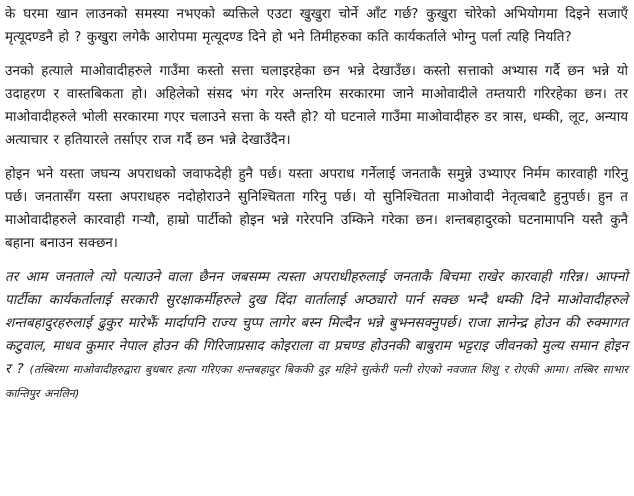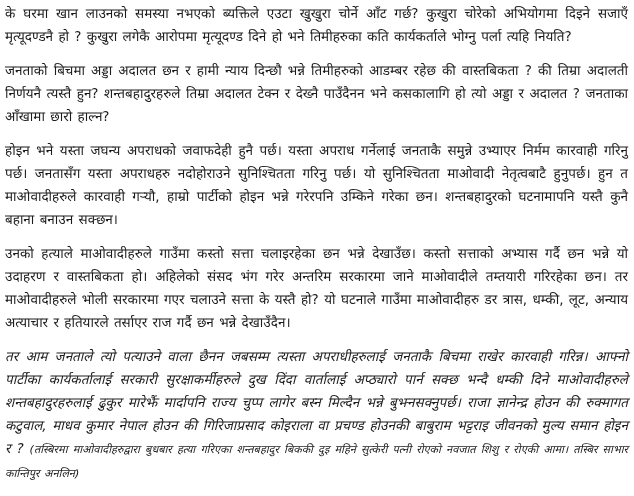--- a/index.html
+++ b/index.html
@@ -37,17 +37,16 @@
   .caption {
     font-size: 11px;
     line-height: 23px;
   }
 </style>
 </head>
 <body>
 
 <div class="doc">
   <p>के घरमा खान लाउनको समस्या नभएको ब्यक्तिले एउटा खुखुरा चोर्ने आँट गर्छ? कुखुरा चोरेको अभियोगमा दिइने सजाएँ मृत्यूदण्डनै हो ? कुखुरा लगेकै आरोपमा मृत्यूदण्ड दिने हो भने तिमीहरुका कति कार्यकर्ताले भोग्नु पर्ला त्यहि नियति?</p>
-  <p>जनताको बिचमा अड्डा अदालत छन र हामी न्याय दिन्छौ भन्ने तिमीहरुको आडम्बर रहेछ की वास्तबिकता ? की तिम्रा अदालती निर्णयनै त्यस्तै हुन? शन्तबहादुरहरुले तिम्रा अदालत टेक्न र देख्नै पाउँदैनन भने कसकालागि हो त्यो अड्डा र अदालत ? जनताका आँखामा छारो हाल्न?</p>
+  <p>उनको हत्याले माओवादीहरुले गाउँमा कस्तो सत्ता चलाइरहेका छन भन्ने देखाउँछ। कस्तो सत्ताको अभ्यास गर्दै छन भन्ने यो उदाहरण र वास्तबिकता हो। अहिलेको संसद भंग गरेर अन्तरिम सरकारमा जाने माओवादीले तम्तयारी गरिरहेका छन। तर माओवादीहरुले भोली सरकारमा गएर चलाउने सत्ता के यस्तै हो? यो घटनाले गाउँमा माओवादीहरु डर त्रास, धम्की, लूट, अन्याय अत्याचार र हतियारले तर्साएर राज गर्दै छन भन्ने देखाउँदैन।</p>
   <p>होइन भने यस्ता जघन्य अपराधको जवाफदेही हुनै पर्छ। यस्ता अपराध गर्नेलाई जनताकै समुन्ने उभ्याएर निर्मम कारवाही गरिनु पर्छ। जनतासँग यस्ता अपराधहरु नदोहोराउने सुनिश्चितता गरिनु पर्छ। यो सुनिश्चितता माओवादी नेतृत्वबाटै हुनुपर्छ। हुन त माओवादीहरुले कारवाही गऱ्यौ, हाम्रो पार्टीको होइन भन्ने गरेरपनि उम्किने गरेका छन। शन्तबहादुरको घटनामापनि यस्तै कुनै बहाना बनाउन सक्छन।</p>
-  <p>उनको हत्याले माओवादीहरुले गाउँमा कस्तो सत्ता चलाइरहेका छन भन्ने देखाउँछ। कस्तो सत्ताको अभ्यास गर्दै छन भन्ने यो उदाहरण र वास्तबिकता हो। अहिलेको संसद भंग गरेर अन्तरिम सरकारमा जाने माओवादीले तम्तयारी गरिरहेका छन। तर माओवादीहरुले भोली सरकारमा गएर चलाउने सत्ता के यस्तै हो? यो घटनाले गाउँमा माओवादीहरु डर त्रास, धम्की, लूट, अन्याय अत्याचार र हतियारले तर्साएर राज गर्दै छन भन्ने देखाउँदैन।</p>
   <p><span>तर आम जनताले त्यो पत्याउने वाला छैनन जबसम्म त्यस्ता अपराधीहरुलाई जनताकै बिचमा राखेर कारवाही गरिन्न। आफ्नो पार्टीका कार्यकर्तालाई सरकारी सुरक्षाकर्मीहरुले दुख दिंदा वार्तालाई अप्ठ्यारो पार्न सक्छ भन्दै धम्की दिने माओवादीहरुले शन्तबहादुरहरुलाई ढुकुर मारेझैं मार्दापनि राज्य चुप्प लागेर बस्न मिल्दैन भन्ने बुझ्नसक्नुपर्छ। राजा ज्ञानेन्द्र होउन की रुक्मागत कटुवाल, माधव कुमार नेपाल होउन की गिरिजाप्रसाद कोइराला वा प्रचण्ड होउनकी बाबुराम भट्टराइ जीवनको मुल्य समान होइन र ? </span><span class="caption">(तस्बिरमा माओवादीहरुद्वारा बुधबार हत्या गरिएका शन्तबहादुर बिककी दुइ महिने सुत्केरी पत्नी रोएको नवजात शिशु र रोएकी आमा। तस्बिर साभार कान्तिपुर अनलिन)</span></p>
 </div>
 
 </body></html>

